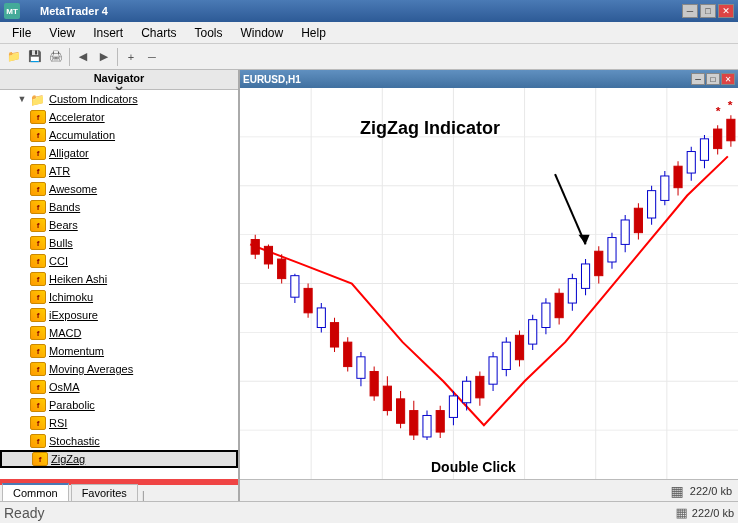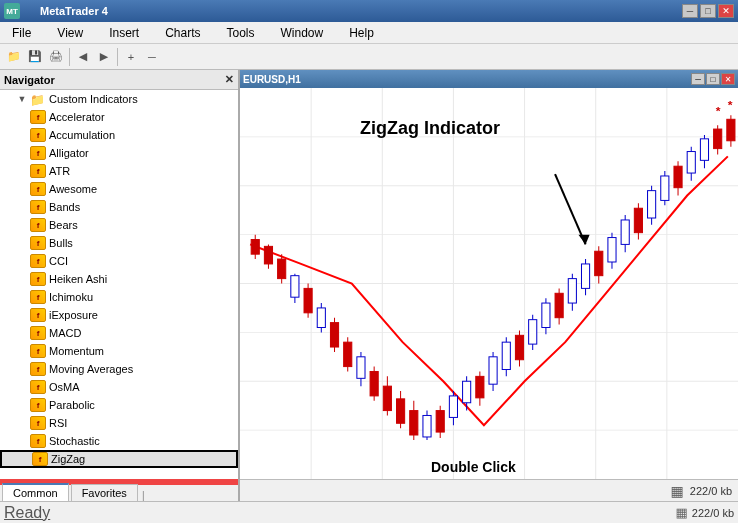--- a/index.html
+++ b/index.html
@@ -62,21 +62,21 @@
     .tb-btn.close { background: #d44; color: white; }
 
     
     .menu-bar {
       background: #f0f0f0;
       height: 22px;
       display: flex;
       align-items: center;
       padding: 0 4px;
       border-bottom: 1px solid #ccc;
-      gap: 10px;
+      gap: 2px;
     }
     .menu-item {
       padding: 2px 8px;
       cursor: pointer;
       font-size: 12px;
       color: #000;
     }
 
     
     .toolbar {
@@ -122,20 +122,21 @@
       flex-shrink: 0;
     }
     .navigator-header {
       background: #e8e8e8;
       border-bottom: 1px solid #bbb;
       padding: 2px 4px;
       display: flex;
       align-items: center;
       justify-content: space-between;
       height: 20px;
+      flex-direction: column;
     }
     .navigator-title {
       font-size: 11px;
       font-weight: bold;
       color: #000;
     }
     .nav-close {
       font-size: 11px;
       cursor: pointer;
       color: #333;
@@ -196,20 +197,21 @@
       align-items: center;
       justify-content: center;
       font-size: 8px;
       color: #800;
       font-weight: bold;
       flex-shrink: 0;
     }
     .item-label {
       font-size: 11px;
       color: #000;
+      text-decoration: underline;
     }
     .indent1 { padding-left: 16px; }
     .indent2 { padding-left: 30px; }
 
     
     .nav-tabs {
       height: 22px;
       background: #f0f0f0;
       border-top: 6px solid #ef4444;
       display: flex;
@@ -641,19 +643,19 @@
       <div style="height:22px;background:#f0f0f0;border-top:1px solid #bbb;display:flex;align-items:center;justify-content:flex-end;padding:0 6px;">
         <span style="font-size:14px;color:#555;margin-right:6px;">▦</span>
         <span style="font-size:11px;color:#333;">222/0 kb</span>
       </div>
     </div>
   </div>
 </div>
 
 <div class="status-bar">
   <div class="status-left">
-    <span style="font-size:16px;color:#555;text-decoration:underline;">Ready</span>
+    <span style="font-size:14px;color:#555;">Ready</span>
   </div>
   <div class="status-right">
     <span style="font-size:13px;color:#666;">▦</span>
     <span style="font-size:11px;color:#333;">222/0 kb</span>
   </div>
 </div>
 
 </body></html>

